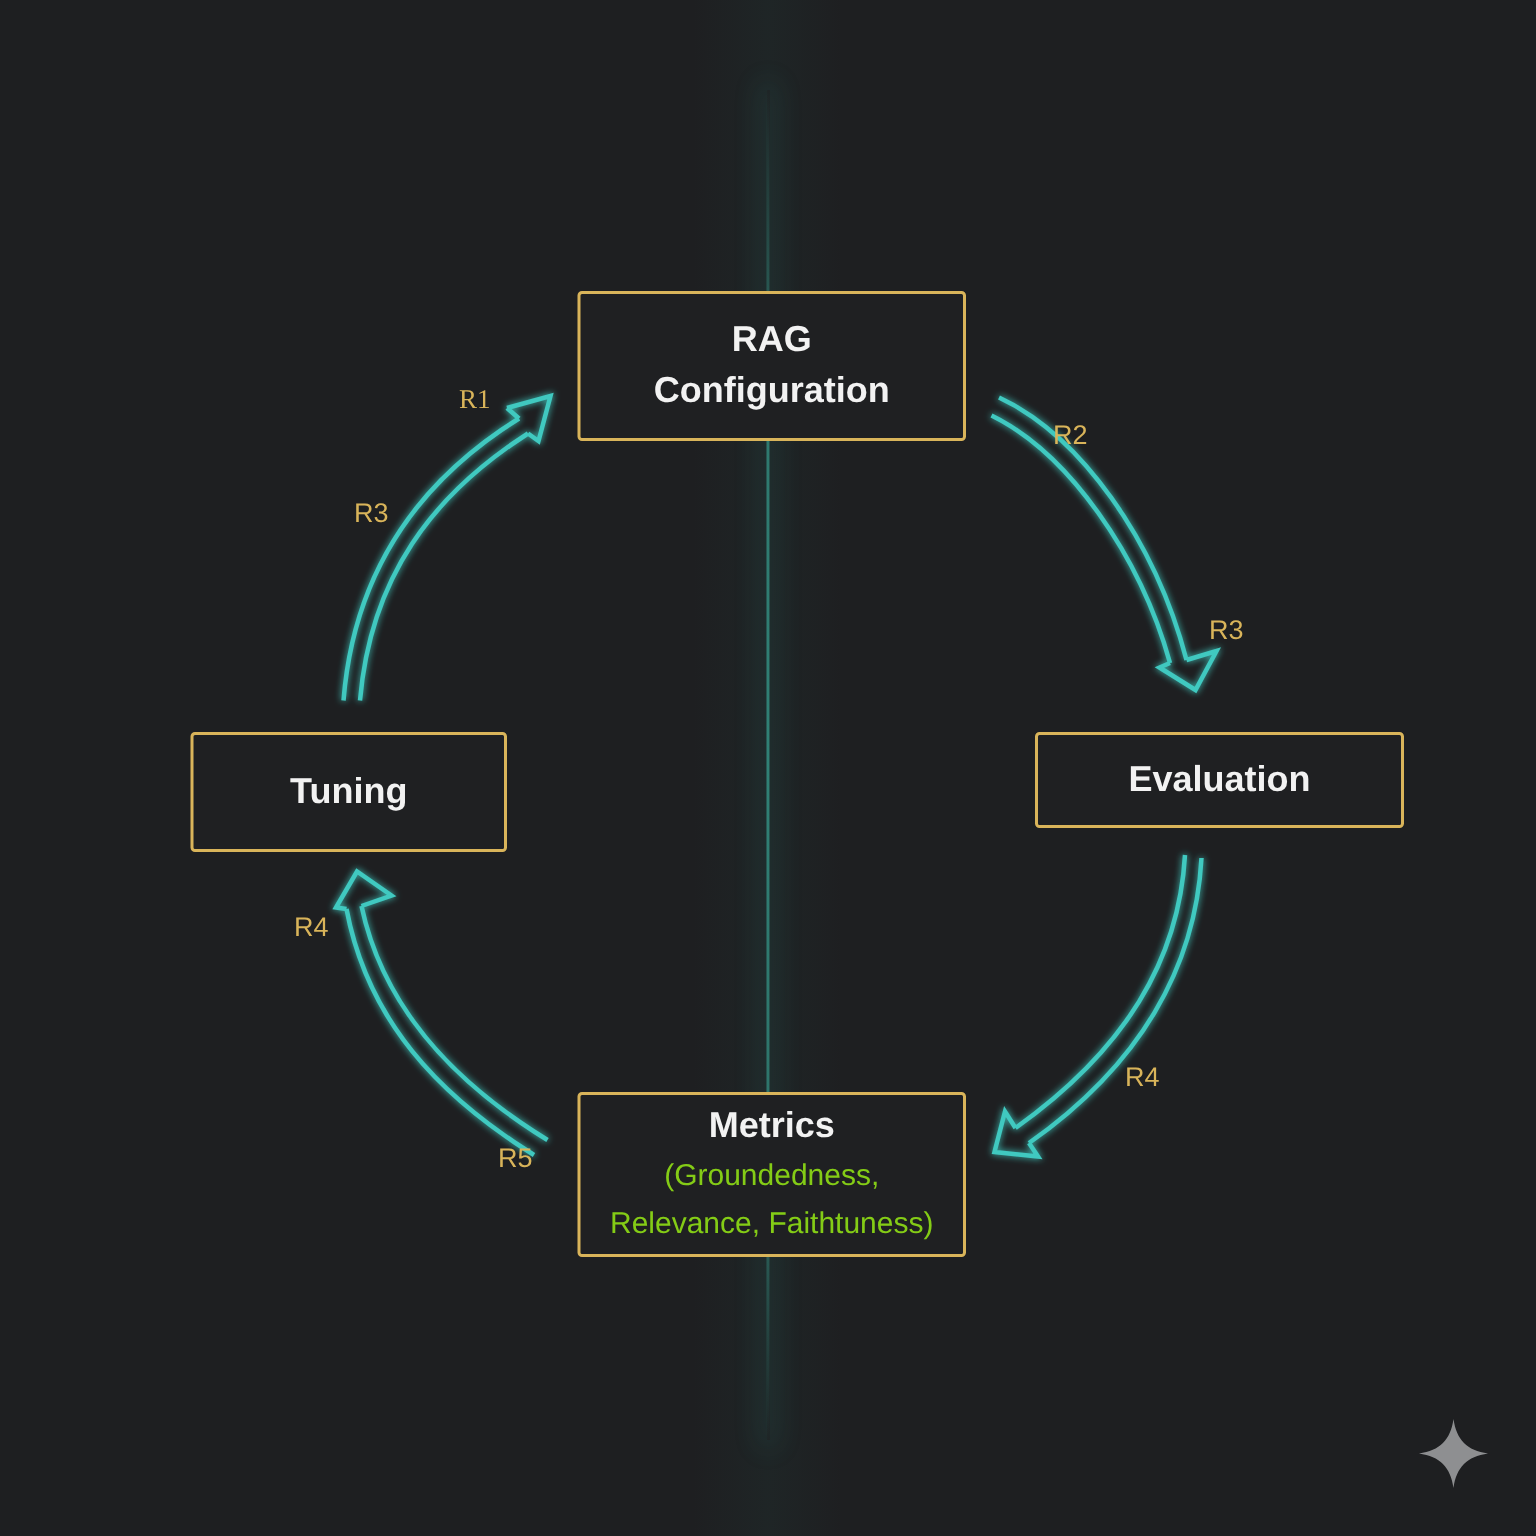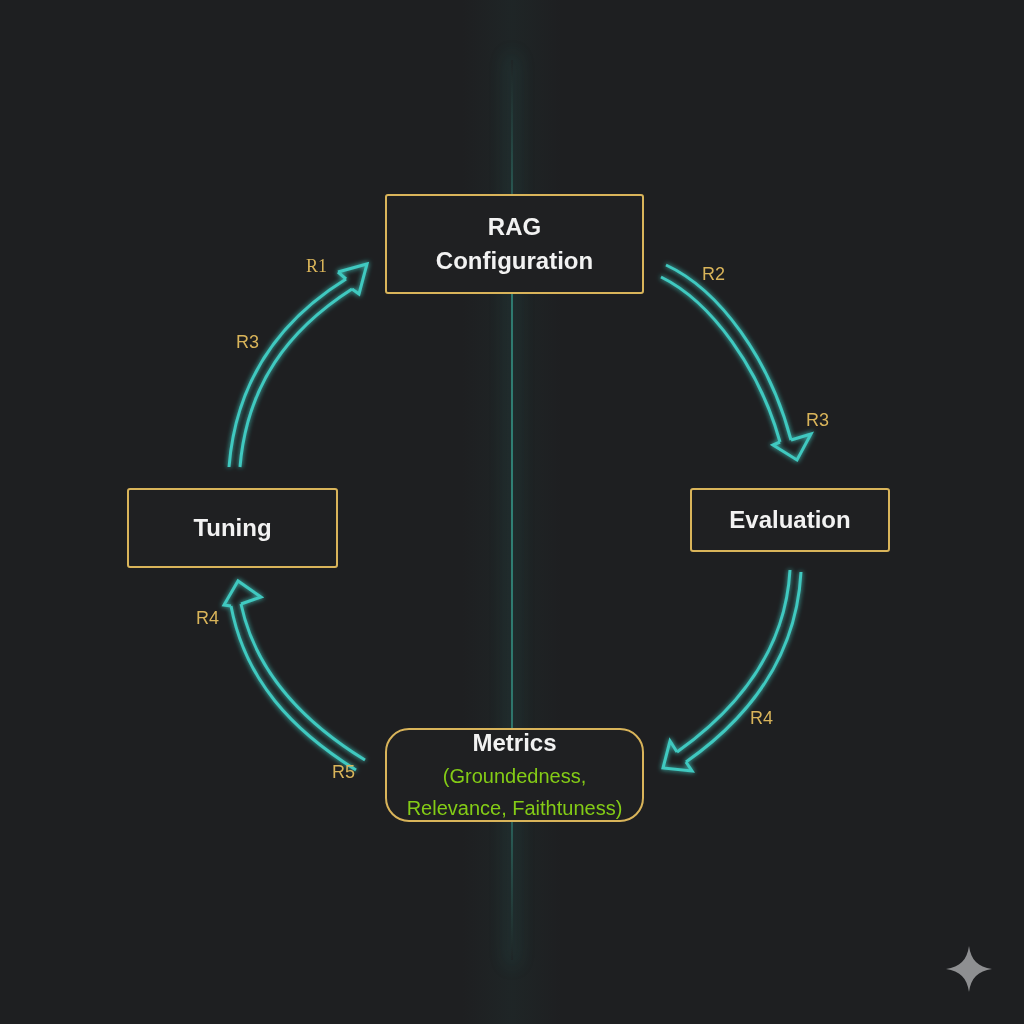--- a/index.html
+++ b/index.html
@@ -26,22 +26,22 @@
       color: #f2f2f2;
       display: flex; flex-direction: column; align-items: center; justify-content: center;
       text-align: center;
       box-sizing: border-box;
       font-weight: bold;
     }
     .node .title { font-size: 24px; line-height: 34px; }
     .node .sub { font-size: 20px; font-weight: normal; line-height: 32px; color: #84cc16; }
     .node-rag { left: 385px; top: 194px; width: 259px; height: 100px; }
     .node-tuning { left: 127px; top: 488px; width: 211px; height: 80px; }
-    .node-eval { left: 690px; top: 488px; width: 200px; height: 64px; }
-    .node-metrics { left: 385px; top: 728px; width: 259px; height: 94px; border-radius: 24px; }
+    .node-eval { left: 690px; top: 488px; width: 246px; height: 64px; }
+    .node-metrics { left: 385px; top: 728px; width: 259px; height: 110px; }
     .node-metrics .title { font-size: 24px; line-height: 34px; }
     .label {
       position: absolute; color: #d9b45a; font-size: 18px;
     }
     svg.arrows { position: absolute; left: 0; top: 0; }
     .sparkle { position: absolute; left: 944px; top: 944px; width: 50px; height: 50px; }
   </style>
 </head>
 <body>
 
@@ -100,21 +100,21 @@
 </div>
 
 <div class="node node-metrics">
   <span class="title">Metrics</span>
   <span class="sub">(Groundedness,</span>
   <span class="sub">Relevance, Faithtuness)</span>
 </div>
 
 <span class="label" style="left:306px; top:256px;font-family:Liberation Serif, serif;">R1</span>
 <span class="label" style="left:236px; top:332px;">R3</span>
-<span class="label" style="left:702px; top:264px;">R2</span>
+<span class="label" style="left:702px; top:280px;">R2</span>
 <span class="label" style="left:806px; top:410px;">R3</span>
 <span class="label" style="left:750px; top:708px;">R4</span>
 <span class="label" style="left:196px; top:608px;">R4</span>
 <span class="label" style="left:332px; top:762px;">R5</span>
 
 <svg class="sparkle" viewBox="0 0 50 50">
   <path d="M25 2 C 27 16, 34 23, 48 25 C 34 27, 27 34, 25 48 C 23 34, 16 27, 2 25 C 16 23, 23 16, 25 2 Z" fill="#8e8f91"></path>
 </svg>
 
 </body></html>

